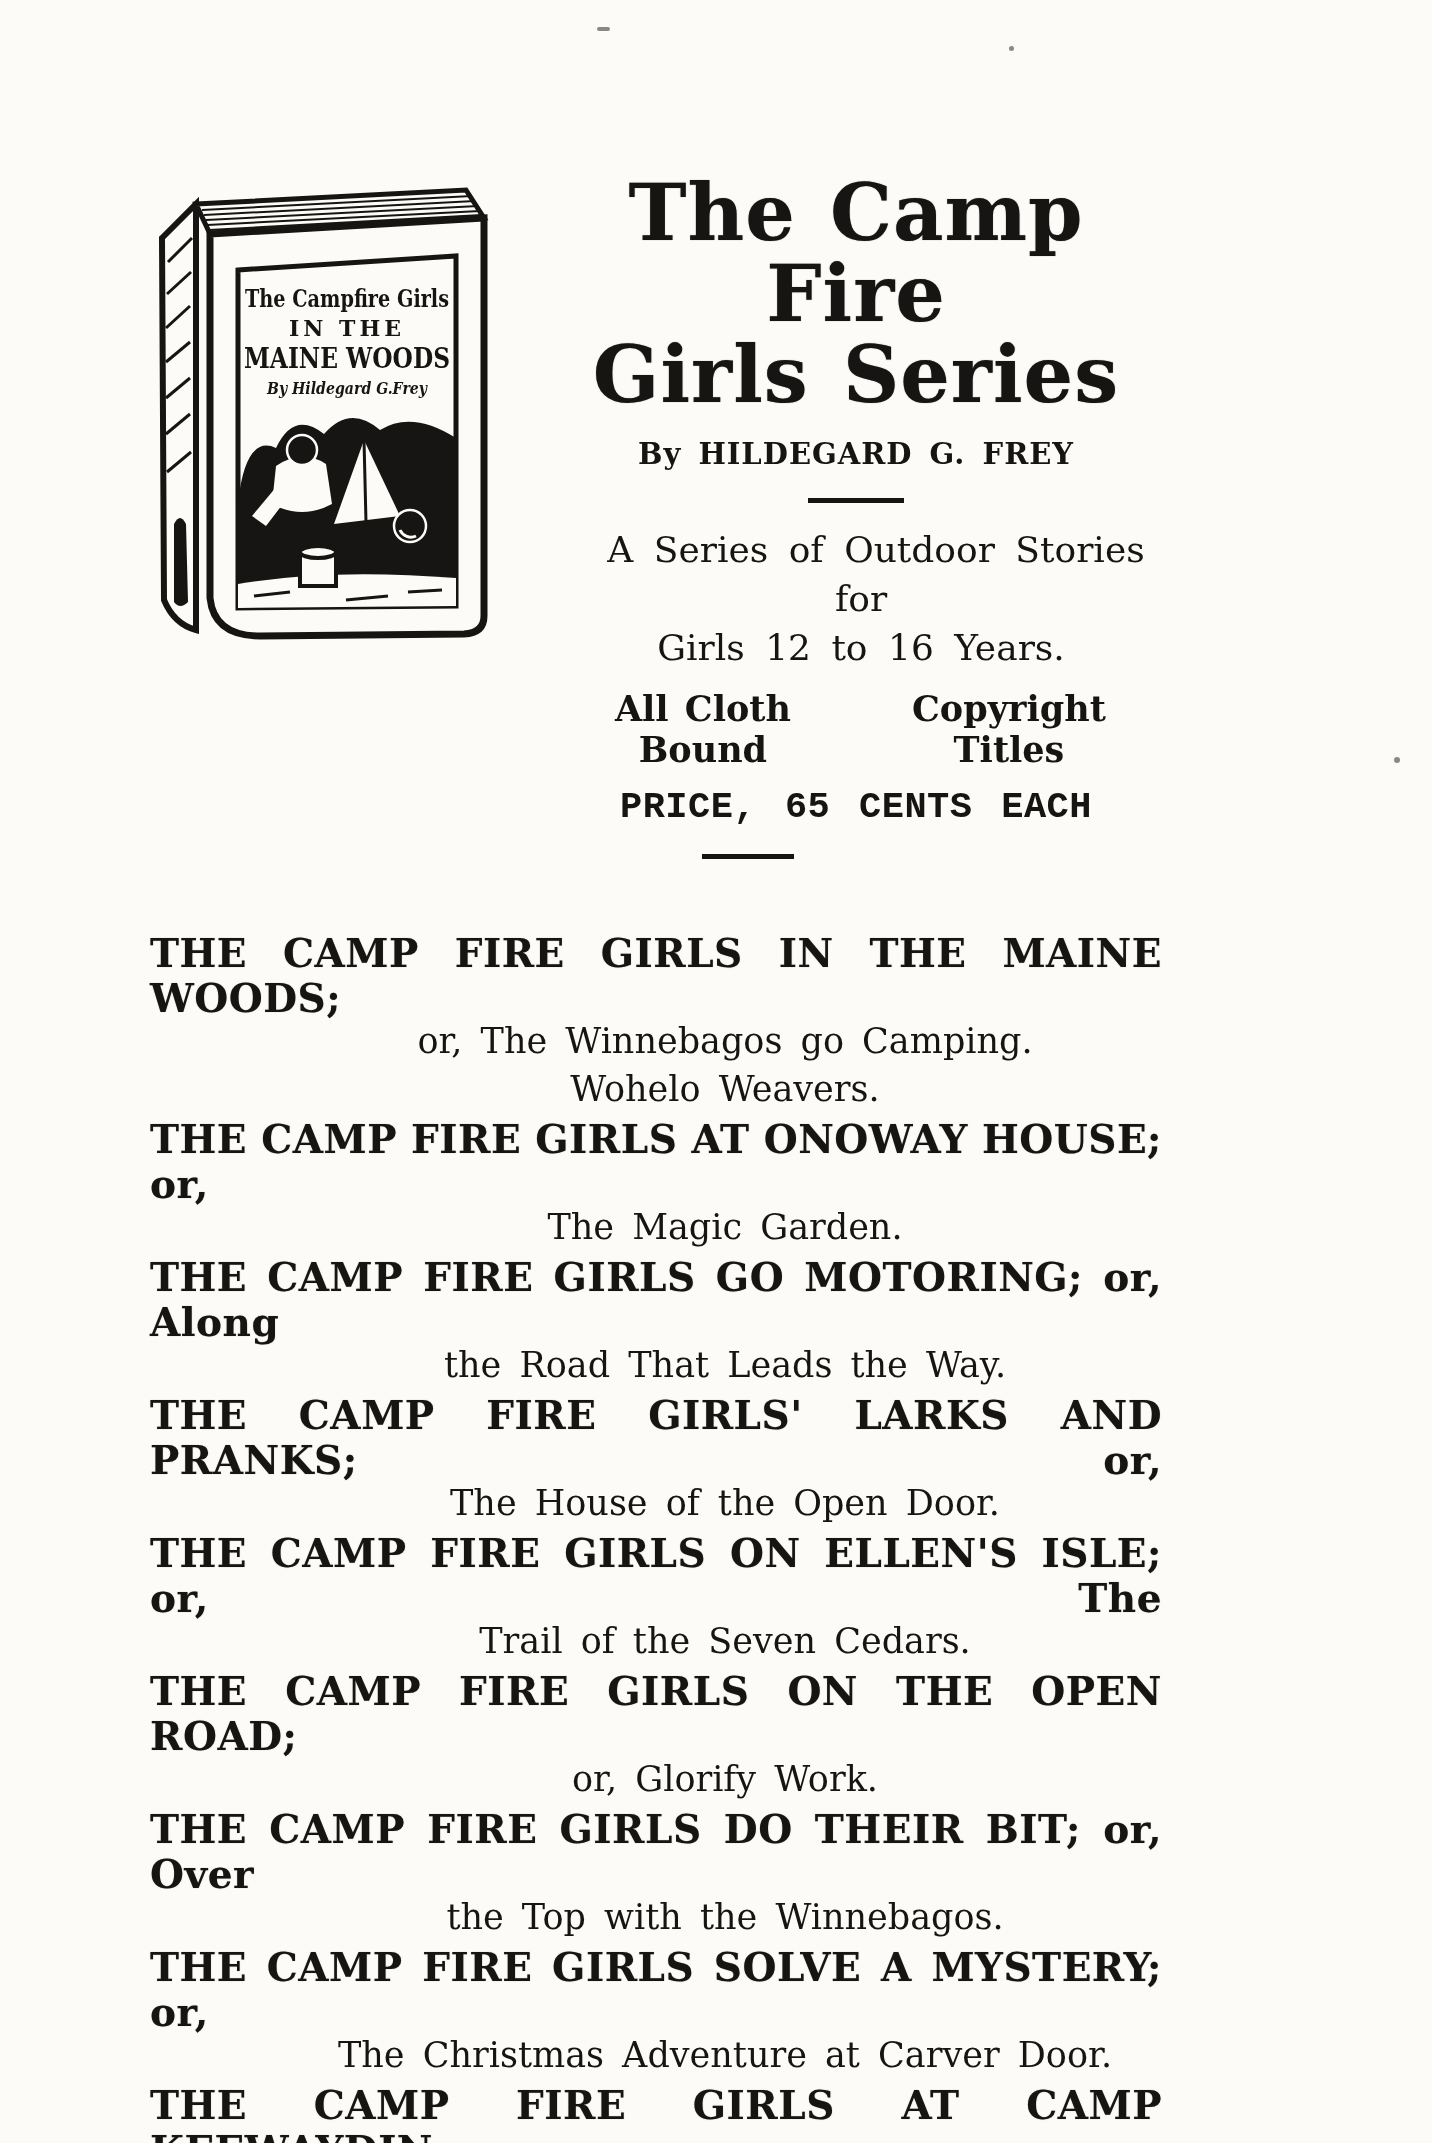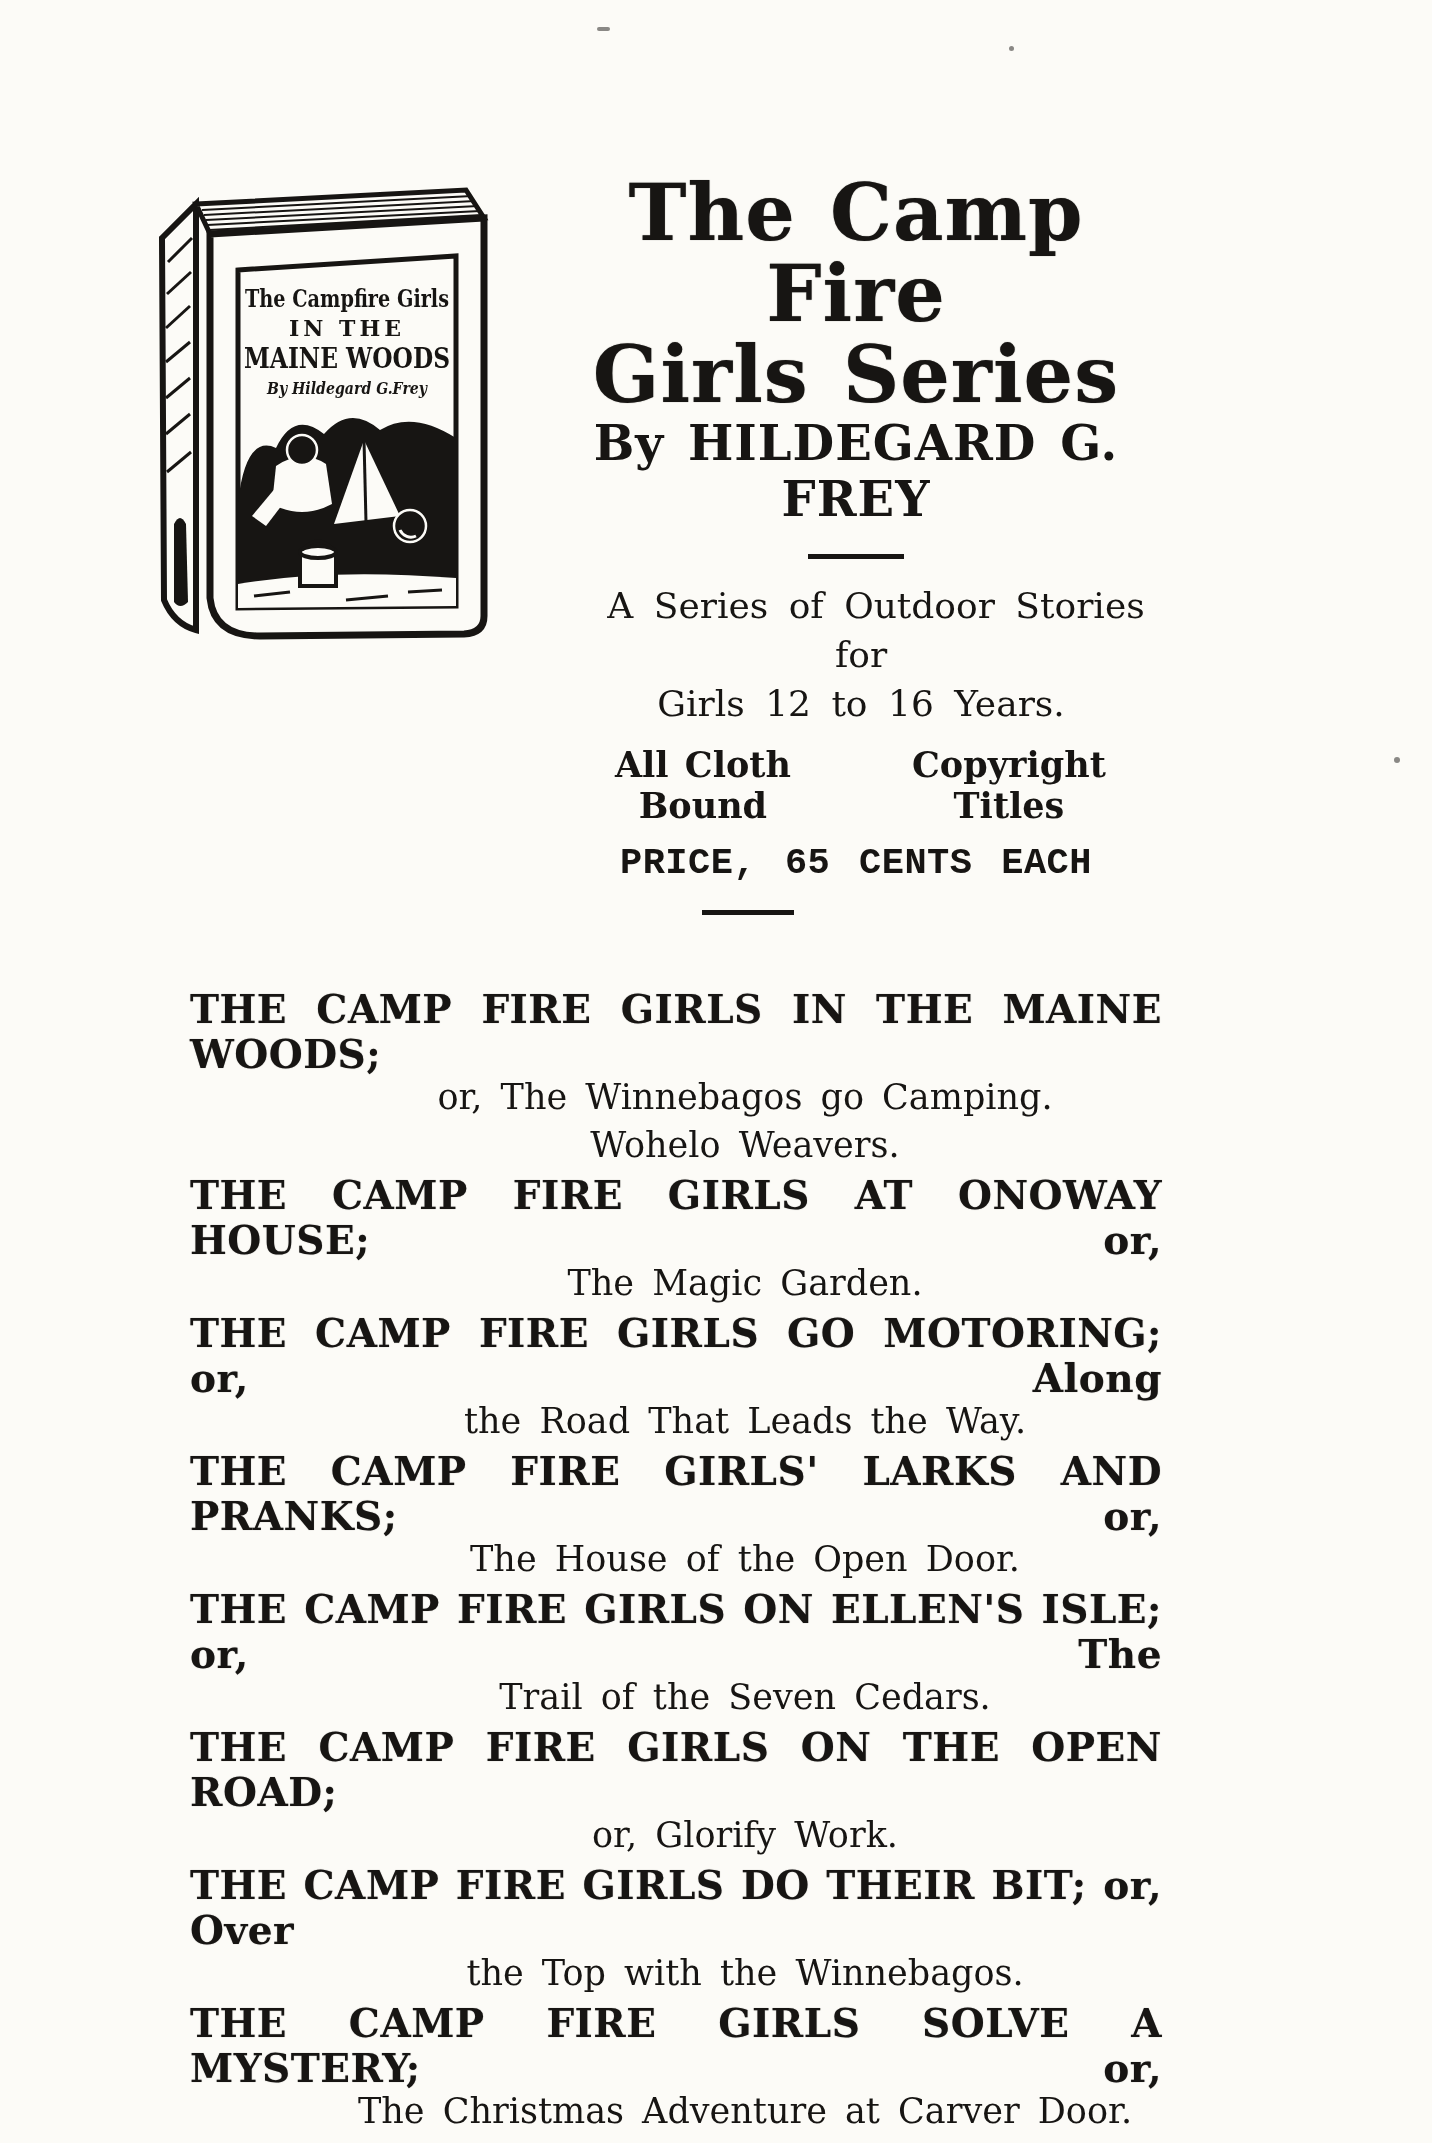--- a/index.html
+++ b/index.html
@@ -17,31 +17,31 @@
 
   
   .header-row{display:flex;gap:52px;padding-top:172px;}
   .cover-art{flex:0 0 auto;}
   .header-right{width:612px;text-align:center;}
   .main-title{
     font-weight:bold;font-size:78px;line-height:81px;
     letter-spacing:1px;word-spacing:6px;
     text-shadow:0 0 1px rgba(23,21,19,.55);
   }
-  .byline{font-weight:bold;font-size:48px;letter-spacing:1px;word-spacing:6px;}
+  .byline{font-weight:bold;font-size:29px;margin-top:22px;letter-spacing:1px;word-spacing:6px;}
   .rule-small{width:96px;height:5px;background:#171513;margin:27px auto 22px auto;}
   .series-desc{font-size:36px;line-height:49px;text-align:center;margin-left:10px;word-spacing:9px;}
   .series-desc .line1{text-indent:30px;}
   .cloth-row{display:flex;justify-content:space-between;font-weight:bold;font-size:35px;margin-top:16px;word-spacing:4px;}
   .price-line{font-weight:bold;font-size:37px;margin-top:16px;word-spacing:6px;letter-spacing:0.5px;font-family:Liberation Mono, monospace;}
   .center-rule{width:92px;height:5px;background:#171513;margin-top:26px;margin-left:552px;}
 
   
   .book-list{margin-top:72px;}
-  .book-entry{margin-bottom:7px;margin-left:40px;}
+  .book-entry{margin-bottom:7px;}
   .book-title{
     font-weight:bold;font-size:39px;line-height:45px;
     text-align:justify;text-align-last:justify;
     letter-spacing:0.5px;
     text-shadow:0 0 1px rgba(23,21,19,.4);
   }
   .book-subtitle{font-size:35px;line-height:41px;padding-left:138px;word-spacing:7px;text-align:center;}
 
   
   .speck{position:absolute;background:#171513;opacity:.5;border-radius:2px;}

